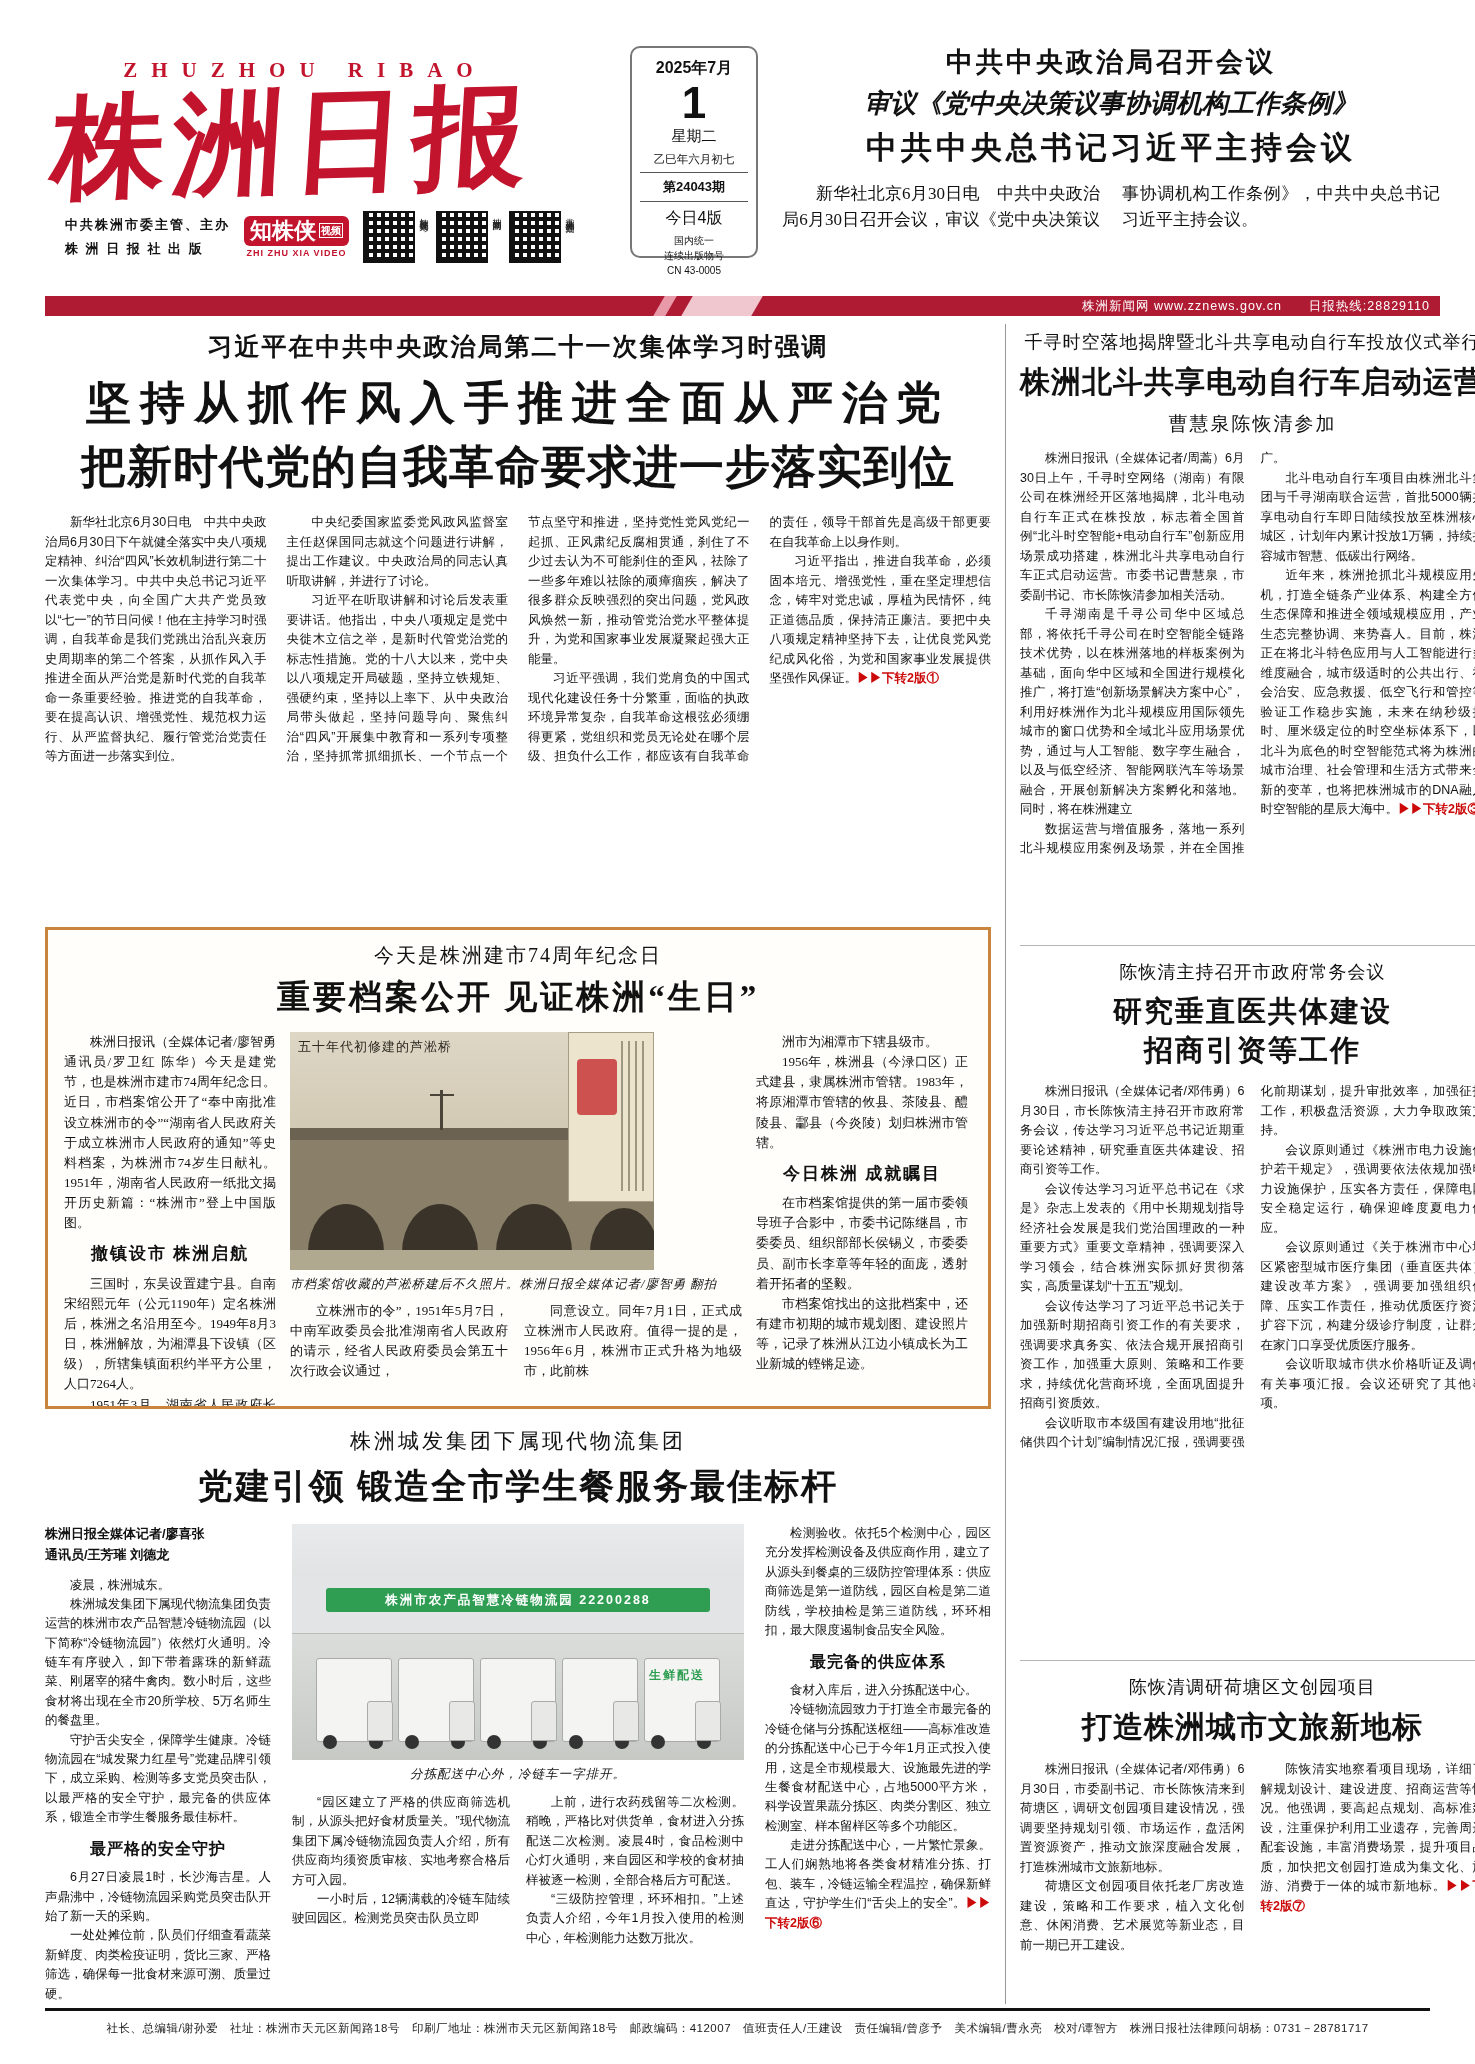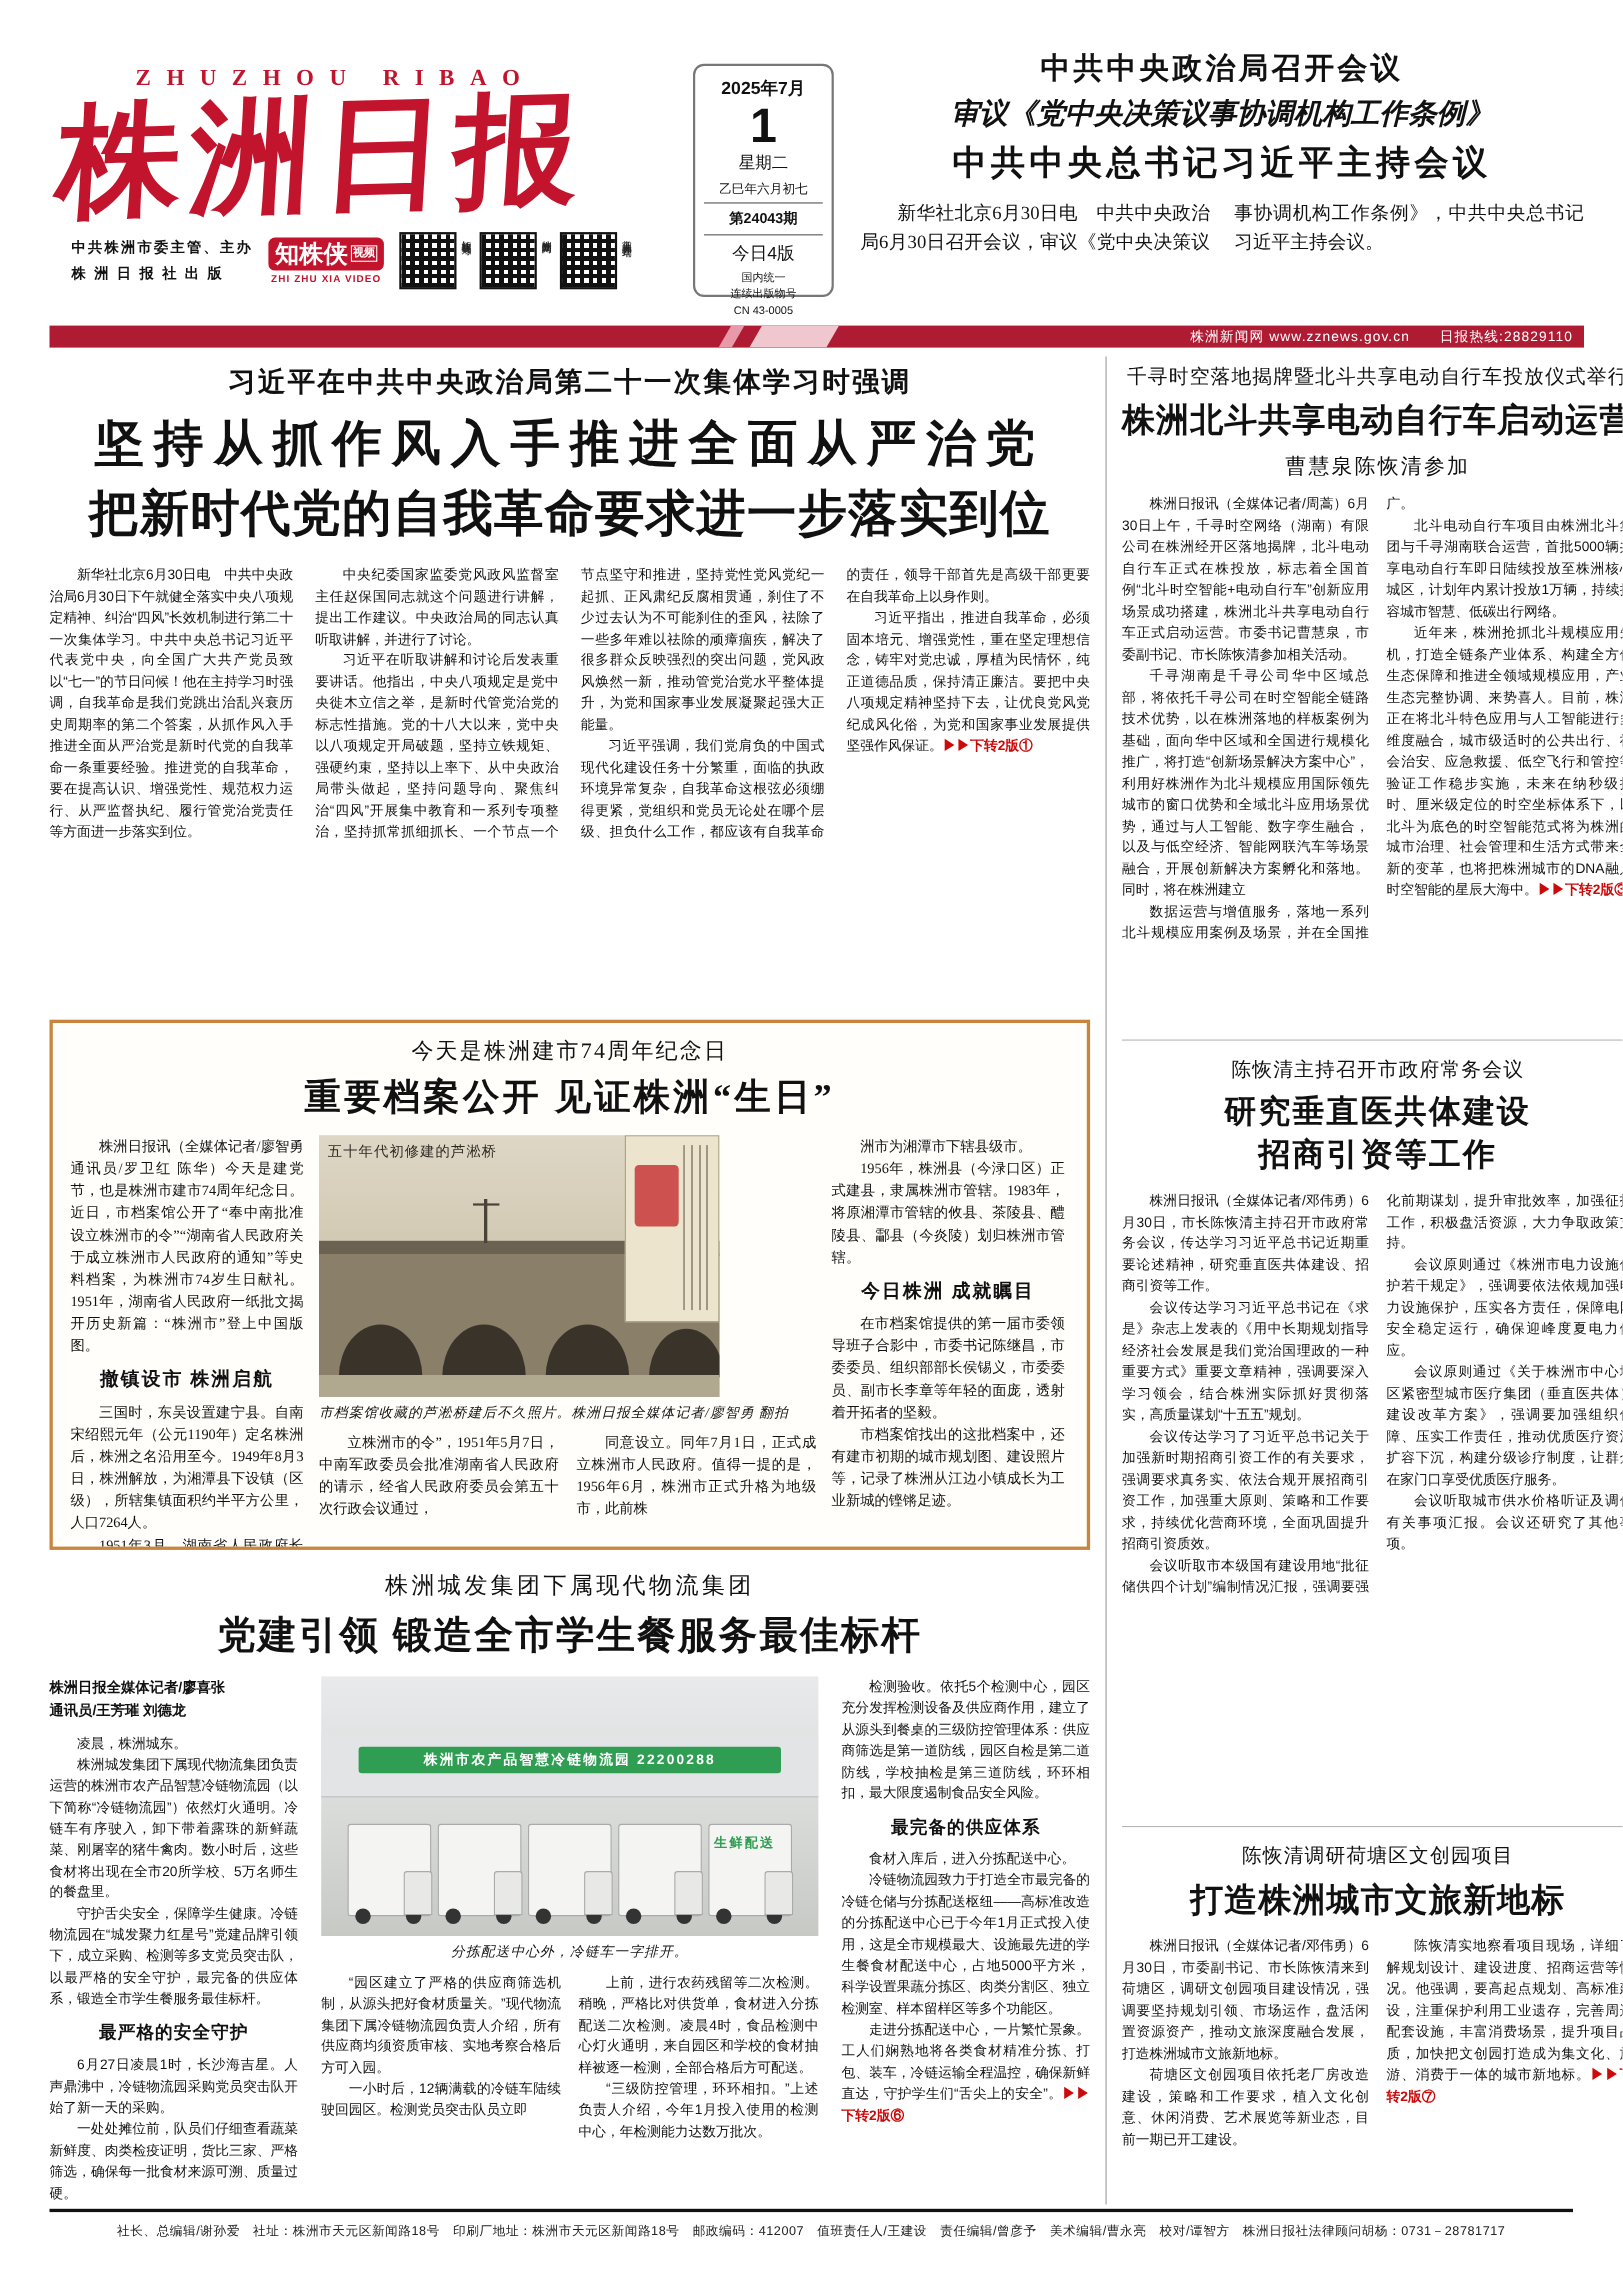--- a/index.html
+++ b/index.html
@@ -29,21 +29,21 @@
   .qr-group { display:flex; gap:6px; }
   .qr-unit { display:flex; align-items:flex-start; gap:2px; }
   .qr {
     width:52px; height:52px; border:2px solid #111;
     background:
       repeating-linear-gradient(0deg,#111 0 4px,transparent 4px 8px),
       repeating-linear-gradient(90deg,#111 0 4px,#fff 4px 8px);
   }
   .qr-label { writing-mode:vertical-rl; font-size:9px; letter-spacing:1px; color:#222; height:52px; }
 
-  .date-box { width:128px; border:2px solid #777; border-radius:10px; margin-top:18px;
+  .date-box { width:128px; border:2px solid #777; border-radius:10px; margin-top:6px;
     padding:10px 8px; text-align:center; height:212px; flex-shrink:0; }
   .date-ym { font-size:16px; font-weight:bold; }
   .date-day { font-size:44px; font-weight:bold; line-height:1.1; }
   .date-week { font-size:15px; }
   .date-lunar { font-size:11.5px; margin-top:6px; padding-bottom:5px; border-bottom:1px solid #555; }
   .date-issue { font-size:13px; font-weight:bold; padding:5px 0; border-bottom:1px solid #555; }
   .date-pages { font-size:16px; margin-top:6px; }
   .date-pubno { font-size:10px; line-height:1.5; margin-top:4px; }
 
   .mast-right { flex:1; padding:4px 0 0 24px; }

